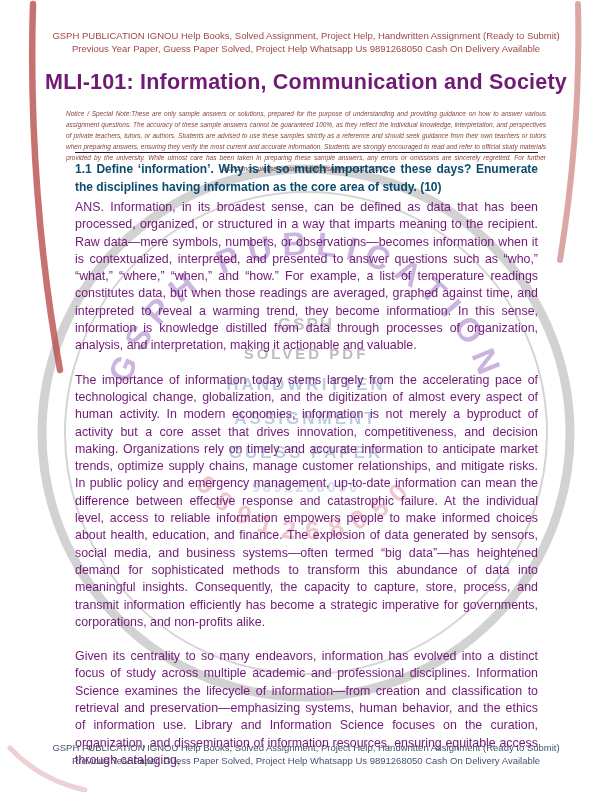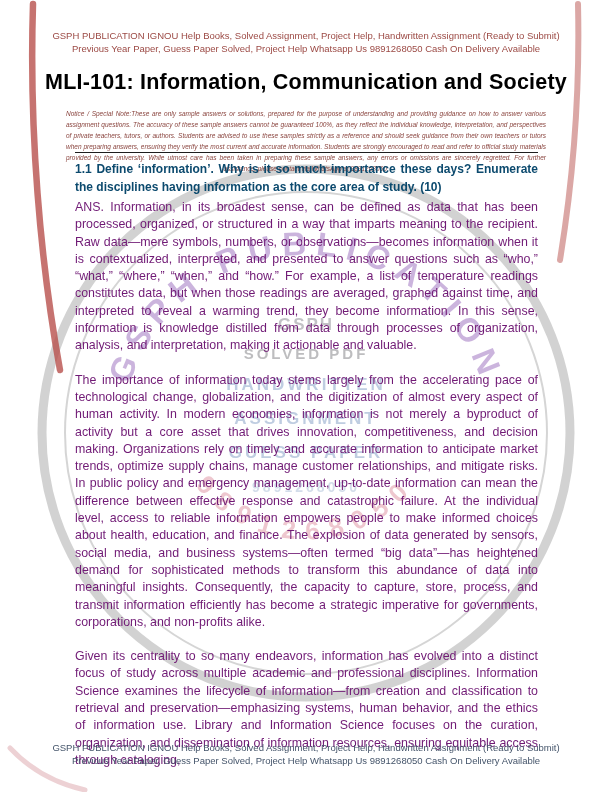--- a/index.html
+++ b/index.html
@@ -23,21 +23,21 @@
   
   .content{position:relative;z-index:1;}
   .banner{
     position:absolute;left:0;right:0;text-align:center;
     font-size:9.5px;font-weight:normal;line-height:13px;
   }
   .banner-top{top:29px;color:#9c4a45;}
   .banner-bottom{top:741px;color:#44546a;}
   .doc-title{
     position:absolute;top:70px;left:36px;right:36px;
-    text-align:center;font-size:21.5px;font-weight:bold;color:#000000;
+    text-align:center;font-size:21.5px;font-weight:bold;color:#701a75;
     letter-spacing:0.2px;
   }
   .notice{
     position:absolute;top:108px;left:66px;right:66px;
     font-size:6.5px;font-style:italic;color:#8a453f;
     line-height:11px;text-align:justify;text-align-last:center;
   }
   .rule{
     position:absolute;top:152px;left:75px;width:463px;
     border-top:1.7px solid #1d1d1d;height:0;

